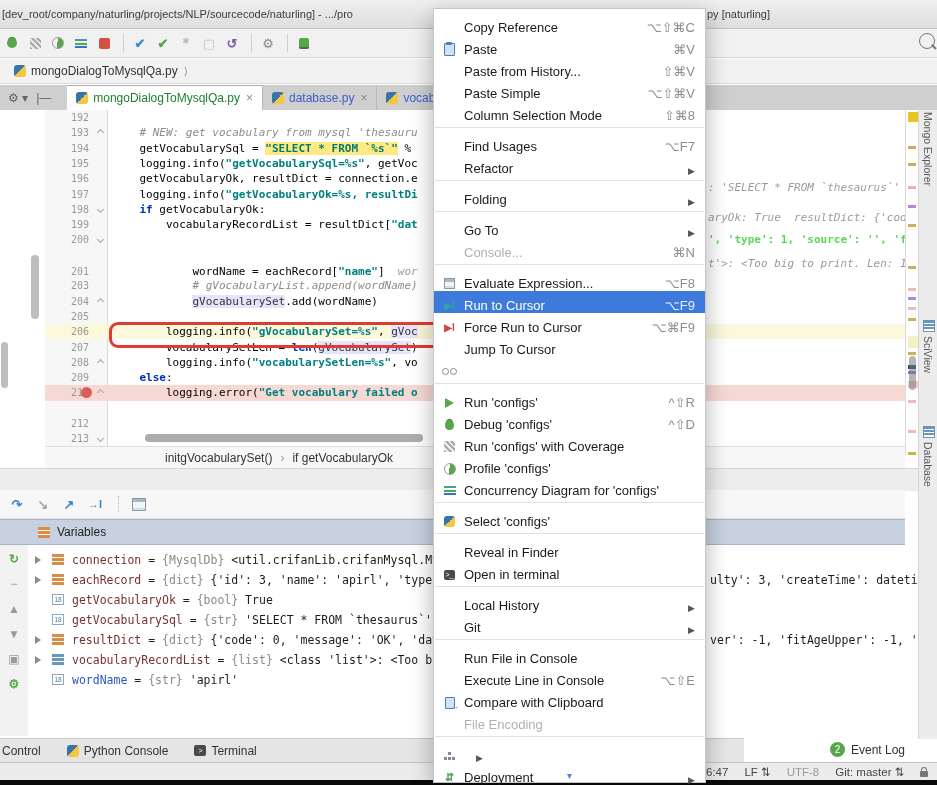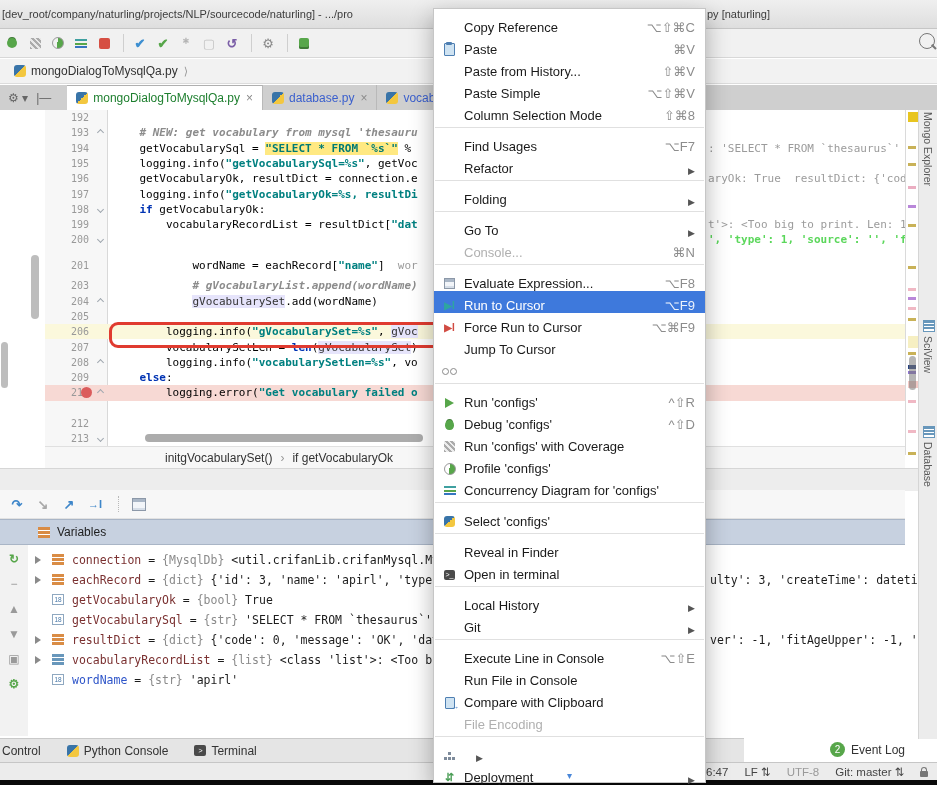--- a/index.html
+++ b/index.html
@@ -67,22 +67,22 @@
   .crow .bp{position:absolute;left:36px;top:2px;width:11px;height:11px;border-radius:50%;background:#DB5C5C;}
   .crow .code{position:absolute;left:68px;top:0;right:0;bottom:0;}
   .hl-yel{background:#FBF8DC;}
   .hl-pink{background:#F7D9D4;}
   .curfill{position:absolute;left:52px;right:0;top:0;bottom:0;background:#21487F;}
   .code span{position:relative;z-index:2;}
   .pln{color:#000;}
   .kw{color:#0033B3;font-weight:bold;}
   .str{color:#008080;font-weight:bold;}
   .strf{color:#007A74;font-weight:bold;background:#FFE982;}
-  .cmt{color:#8C8C8C;font-style:italic;font-weight:bold;}
-  .hint{color:#9B9B9B;}
+  .cmt{color:#8C8C8C;font-style:italic;}
+  .hint{color:#9B9B9B;font-style:italic;margin-top:39px;}
   .sym{background:#E6E4FB;}
   .cur{color:#FFFFFF;}
   .curkw{color:#FFFFFF;font-weight:bold;}
   .curstr{color:#5BD75B;font-weight:bold;}
   .rfrag{position:absolute;left:663px;z-index:3;white-space:pre;}
   #annotation-box{left:64px;top:212px;width:330px;height:20px;border:3px solid #E03B30;border-radius:9px;z-index:4;}
   #editor-hscroll{left:100px;top:324px;width:278px;height:8px;background:#ACACAC;border-radius:4px;z-index:5;}
 
   #crumbbar2{left:45px;top:446px;width:860px;height:22px;background:#F7F7F7;border-top:1px solid #E0E0E0;
              display:flex;align-items:center;padding-left:120px;box-sizing:border-box;color:#333;}
@@ -257,21 +257,21 @@
     <div class="abs" id="editor-hscroll"></div>
   <div class="crow" style="top: 0px;"><span class="ln">192</span><span class="code"></span></div>
       <div class="crow" style="top: 15.3px;"><span class="ln">193</span><span class="fold fold-u"></span><span class="code"><span class="cmt">    # NEW: get vocabulary from mysql 'thesauru</span></span></div>
       <div class="crow" style="top: 30.6px;"><span class="ln">194</span><span class="code"><span class="pln">    getVocabularySql = </span><span class="strf">"SELECT * FROM `%s`"</span><span class="pln"> % </span></span><span class="rfrag hint">: 'SELECT * FROM `thesaurus`'</span></div>
       <div class="crow" style="top: 45.9px;"><span class="ln">195</span><span class="code"><span class="pln">    logging.info(</span><span class="str">"getVocabularySql=%s"</span><span class="pln">, getVoc</span></span></div>
       <div class="crow" style="top: 61.2px;"><span class="ln">196</span><span class="code"><span class="pln">    getVocabularyOk, resultDict = connection.e</span></span><span class="rfrag hint">aryOk: True  resultDict: {'code</span></div>
       <div class="crow" style="top: 76.5px;"><span class="ln">197</span><span class="code"><span class="pln">    logging.info(</span><span class="str">"getVocabularyOk=%s, resultDi</span></span></div>
       <div class="crow" style="top: 91.8px;"><span class="ln">198</span><span class="fold fold-d"></span><span class="code"><span class="pln">    </span><span class="kw">if</span><span class="pln"> getVocabularyOk:</span></span></div>
       <div class="crow" style="top: 107.1px;"><span class="ln">199</span><span class="code"><span class="pln">        vocabularyRecordList = resultDict[</span><span class="str">"dat</span></span><span class="rfrag hint">t'&gt;: &lt;Too big to print. Len: 166</span></div>
       <div class="crow" style="top: 122.4px;"><span class="ln">200</span><span class="fold fold-d"></span><span class="code"><span class="curfill"></span><span class="cur">        </span><span class="curkw">for</span><span class="cur"> eachRecord </span><span class="curkw">in</span><span class="cur"> vocabularyRecordList</span></span><span class="rfrag curstr">', 'type': 1, 'source': '', 'fi</span></div>
-      <div class="crow" style="top: 148px;"><span class="ln">201</span><span class="code"><span class="pln">            wordName = eachRecord[</span><span class="str">"name"</span><span class="pln">]</span><span class="hint">  wor</span></span></div>
+      <div class="crow" style="top: 154px;"><span class="ln">201</span><span class="code"><span class="pln">            wordName = eachRecord[</span><span class="str">"name"</span><span class="pln">]</span><span class="hint">  wor</span></span></div>
       <div class="crow" style="top: 168.3px;"><span class="ln">203</span><span class="code"><span class="cmt">            # gVocabularyList.append(wordName)</span></span></div>
       <div class="crow" style="top: 183.6px;"><span class="ln">204</span><span class="fold fold-u"></span><span class="code"><span class="pln">            </span><span class="sym">gVocabularySet</span><span class="pln">.add(wordName)</span></span></div>
       <div class="crow" style="top: 198.9px;"><span class="ln">205</span><span class="code"></span></div>
       <div class="crow hl-yel" style="top: 214.2px;"><span class="ln">206</span><span class="code"><span class="pln">        logging.info(</span><span class="str">"gVocabularySet=%s"</span><span class="pln">, </span><span class="sym">gVoc</span></span></div>
       <div class="crow" style="top: 229.5px;"><span class="ln">207</span><span class="code"><span class="pln">        vocabularySetLen = </span><span class="kw">len</span><span class="pln">(</span><span class="sym">gVocabularySet</span><span class="pln">)</span></span></div>
       <div class="crow" style="top: 244.8px;"><span class="ln">208</span><span class="fold fold-u"></span><span class="code"><span class="pln">        logging.info(</span><span class="str">"vocabularySetLen=%s"</span><span class="pln">, vo</span></span></div>
       <div class="crow" style="top: 260.1px;"><span class="ln">209</span><span class="code"><span class="pln">    </span><span class="kw">else</span><span class="pln">:</span></span></div>
       <div class="crow hl-pink" style="top: 275.4px;"><span class="ln">210</span><span class="bp"></span><span class="fold fold-u"></span><span class="code"><span class="pln">        logging.error(</span><span class="str">"Get vocabulary failed o</span></span></div>
       <div class="crow" style="top: 306px;"><span class="ln">212</span><span class="code"></span></div>
       <div class="crow" style="top: 321.3px;"><span class="ln">213</span><span class="fold fold-d"></span><span class="code"></span></div>
@@ -496,28 +496,28 @@
         <span class="marrow">▶</span>
       </div>
       <div class="mitem">
         <span class="mico"></span>
         <span class="mlabel">Git</span>
         <span class="marrow">▶</span>
       </div>
       <div class="msep"></div>
       <div class="mitem">
         <span class="mico"></span>
+        <span class="mlabel">Run File in Console</span>
+      </div>
+      <div class="mitem">
+        <span class="mico"></span>
         <span class="mlabel">Execute Line in Console</span>
         <span class="mshort">⌥⇧E</span>
       </div>
       <div class="mitem">
-        <span class="mico"></span>
-        <span class="mlabel">Run File in Console</span>
-      </div>
-      <div class="mitem">
         <span class="mico ic-compare"></span>
         <span class="mlabel">Compare with Clipboard</span>
       </div>
       <div class="mitem dis">
         <span class="mico"></span>
         <span class="mlabel">File Encoding</span>
       </div>
       <div class="msep"></div>
       <div class="mitem">
         <span class="mico ic-diagrams"></span>

